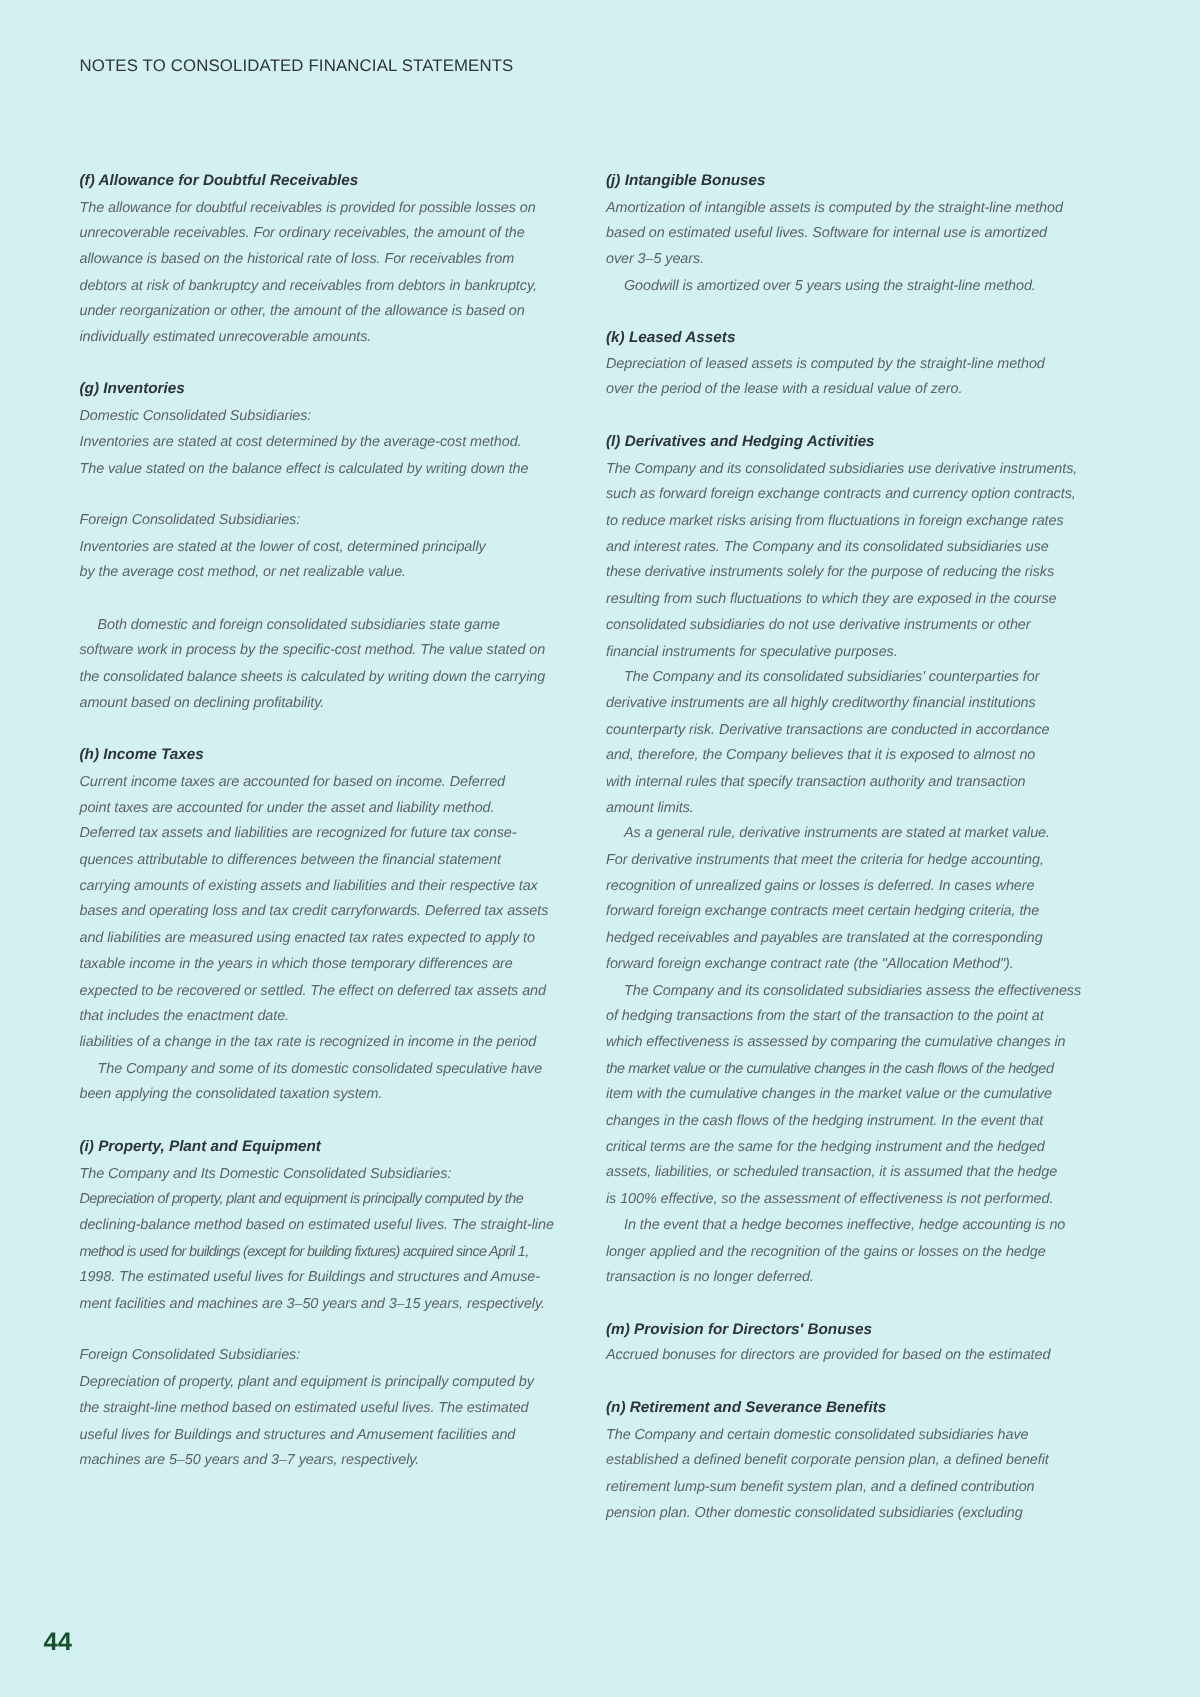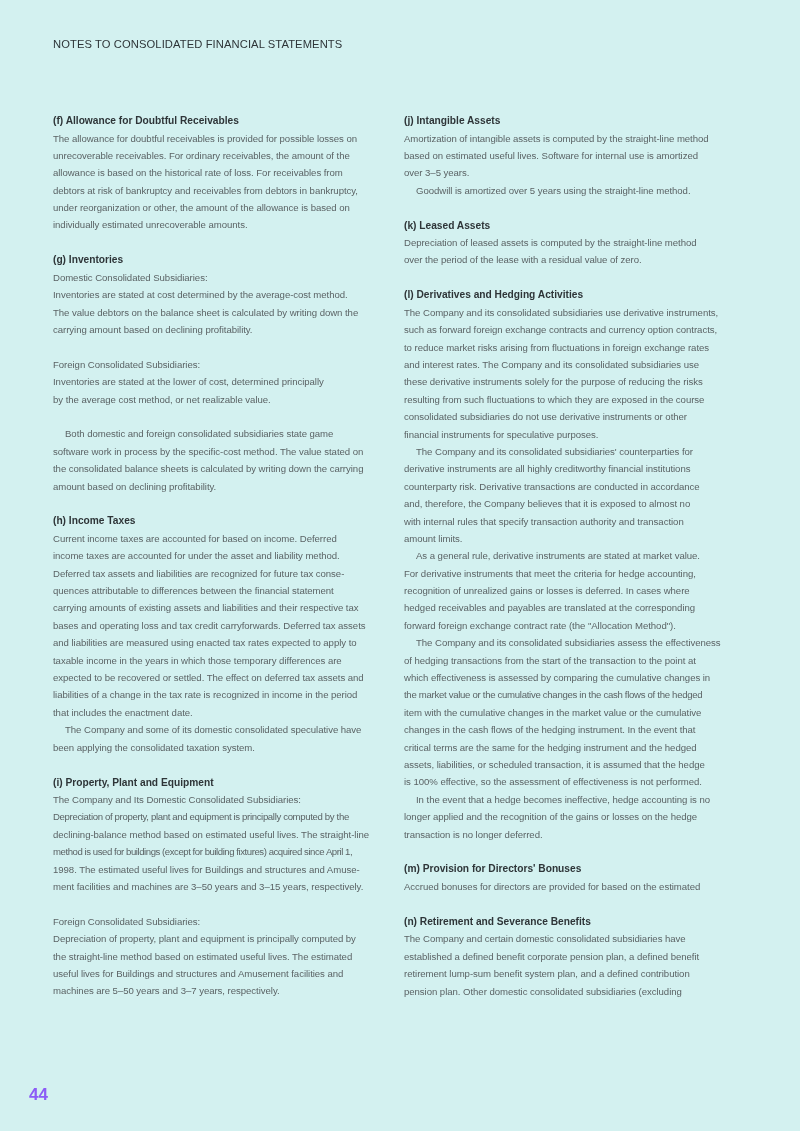--- a/index.html
+++ b/index.html
@@ -11,34 +11,34 @@
     position: relative;
   }
   .running-head {
     position: absolute; left: 53px; top: 38px;
     font-size: 11.2px; font-weight: normal; color: #2e3538;
     letter-spacing: 0.1px;
   }
   .col { position: absolute; top: 112px; width: 320px; }
   .col-left { left: 53px; }
   .col-right { left: 404px; width: 330px; }
-  .section { margin-bottom: 17.5px; }
+  .section { margin-bottom: 17.5px; font-style: italic; }
   .sec-title {
     font-size: 10.2px; font-weight: bold; color: #2e3538;
     line-height: 17.5px; height: 17.5px; white-space: nowrap;
   }
   .line {
     font-size: 9.6px; line-height: 17.4px; height: 17.4px;
     white-space: nowrap; letter-spacing: -0.05px;
   }
   .indent { padding-left: 12px; }
   .gap { height: 17.4px; }
   .page-number {
     position: absolute; left: 29px; top: 1085px;
-    font-size: 17px; font-weight: bold; color: #8b5cf6;
+    font-size: 17px; font-weight: bold; color: #14532d;
   }
 </style>
 </head>
 <body>
 
 <div class="running-head">NOTES TO CONSOLIDATED FINANCIAL STATEMENTS</div>
 
 <div class="col col-left">
 
   <div class="section">
@@ -48,46 +48,45 @@
     <div class="line">allowance is based on the historical rate of loss. For receivables from</div>
     <div class="line">debtors at risk of bankruptcy and receivables from debtors in bankruptcy,</div>
     <div class="line">under reorganization or other, the amount of the allowance is based on</div>
     <div class="line">individually estimated unrecoverable amounts.</div>
   </div>
 
   <div class="section">
     <div class="sec-title">(g) Inventories</div>
     <div class="line">Domestic Consolidated Subsidiaries:</div>
     <div class="line">Inventories are stated at cost determined by the average-cost method.</div>
-    <div class="line">The value debtors on the balance sheet is calculated by writing down the</div>
-    <div class="line">carrying amount based on declining profitability.</div>
+    <div class="line">The value stated on the balance effect is calculated by writing down the</div>
     <div class="gap"></div>
     <div class="line">Foreign Consolidated Subsidiaries:</div>
     <div class="line">Inventories are stated at the lower of cost, determined principally</div>
     <div class="line">by the average cost method, or net realizable value.</div>
     <div class="gap"></div>
     <div class="line indent">Both domestic and foreign consolidated subsidiaries state game</div>
     <div class="line">software work in process by the specific-cost method. The value stated on</div>
     <div class="line">the consolidated balance sheets is calculated by writing down the carrying</div>
     <div class="line">amount based on declining profitability.</div>
   </div>
 
   <div class="section">
     <div class="sec-title">(h) Income Taxes</div>
     <div class="line">Current income taxes are accounted for based on income. Deferred</div>
-    <div class="line">income taxes are accounted for under the asset and liability method.</div>
+    <div class="line">point taxes are accounted for under the asset and liability method.</div>
     <div class="line">Deferred tax assets and liabilities are recognized for future tax conse-</div>
     <div class="line">quences attributable to differences between the financial statement</div>
     <div class="line">carrying amounts of existing assets and liabilities and their respective tax</div>
     <div class="line">bases and operating loss and tax credit carryforwards. Deferred tax assets</div>
     <div class="line">and liabilities are measured using enacted tax rates expected to apply to</div>
     <div class="line">taxable income in the years in which those temporary differences are</div>
     <div class="line">expected to be recovered or settled. The effect on deferred tax assets and</div>
+    <div class="line">that includes the enactment date.</div>
     <div class="line">liabilities of a change in the tax rate is recognized in income in the period</div>
-    <div class="line">that includes the enactment date.</div>
     <div class="line indent">The Company and some of its domestic consolidated speculative have</div>
     <div class="line">been applying the consolidated taxation system.</div>
   </div>
 
   <div class="section">
     <div class="sec-title">(i) Property, Plant and Equipment</div>
     <div class="line">The Company and Its Domestic Consolidated Subsidiaries:</div>
     <div class="line" style="letter-spacing:-0.35px">Depreciation of property, plant and equipment is principally computed by the</div>
     <div class="line">declining-balance method based on estimated useful lives. The straight-line</div>
     <div class="line" style="letter-spacing:-0.45px">method is used for buildings (except for building fixtures) acquired since April 1,</div>
@@ -98,21 +97,21 @@
     <div class="line">Depreciation of property, plant and equipment is principally computed by</div>
     <div class="line">the straight-line method based on estimated useful lives. The estimated</div>
     <div class="line">useful lives for Buildings and structures and Amusement facilities and</div>
     <div class="line">machines are 5–50 years and 3–7 years, respectively.</div>
   </div>
 </div>
 
 <div class="col col-right">
 
   <div class="section">
-    <div class="sec-title">(j) Intangible Assets</div>
+    <div class="sec-title">(j) Intangible Bonuses</div>
     <div class="line">Amortization of intangible assets is computed by the straight-line method</div>
     <div class="line">based on estimated useful lives. Software for internal use is amortized</div>
     <div class="line">over 3–5 years.</div>
     <div class="line indent">Goodwill is amortized over 5 years using the straight-line method.</div>
   </div>
 
   <div class="section">
     <div class="sec-title">(k) Leased Assets</div>
     <div class="line">Depreciation of leased assets is computed by the straight-line method</div>
     <div class="line">over the period of the lease with a residual value of zero.</div>
@@ -130,20 +129,21 @@
     <div class="line">financial instruments for speculative purposes.</div>
     <div class="line indent">The Company and its consolidated subsidiaries' counterparties for</div>
     <div class="line">derivative instruments are all highly creditworthy financial institutions</div>
     <div class="line">counterparty risk. Derivative transactions are conducted in accordance</div>
     <div class="line">and, therefore, the Company believes that it is exposed to almost no</div>
     <div class="line">with internal rules that specify transaction authority and transaction</div>
     <div class="line">amount limits.</div>
     <div class="line indent">As a general rule, derivative instruments are stated at market value.</div>
     <div class="line">For derivative instruments that meet the criteria for hedge accounting,</div>
     <div class="line">recognition of unrealized gains or losses is deferred. In cases where</div>
+    <div class="line">forward foreign exchange contracts meet certain hedging criteria, the</div>
     <div class="line">hedged receivables and payables are translated at the corresponding</div>
     <div class="line">forward foreign exchange contract rate (the "Allocation Method").</div>
     <div class="line indent">The Company and its consolidated subsidiaries assess the effectiveness</div>
     <div class="line">of hedging transactions from the start of the transaction to the point at</div>
     <div class="line">which effectiveness is assessed by comparing the cumulative changes in</div>
     <div class="line" style="letter-spacing:-0.3px">the market value or the cumulative changes in the cash flows of the hedged</div>
     <div class="line">item with the cumulative changes in the market value or the cumulative</div>
     <div class="line">changes in the cash flows of the hedging instrument. In the event that</div>
     <div class="line">critical terms are the same for the hedging instrument and the hedged</div>
     <div class="line">assets, liabilities, or scheduled transaction, it is assumed that the hedge</div>

